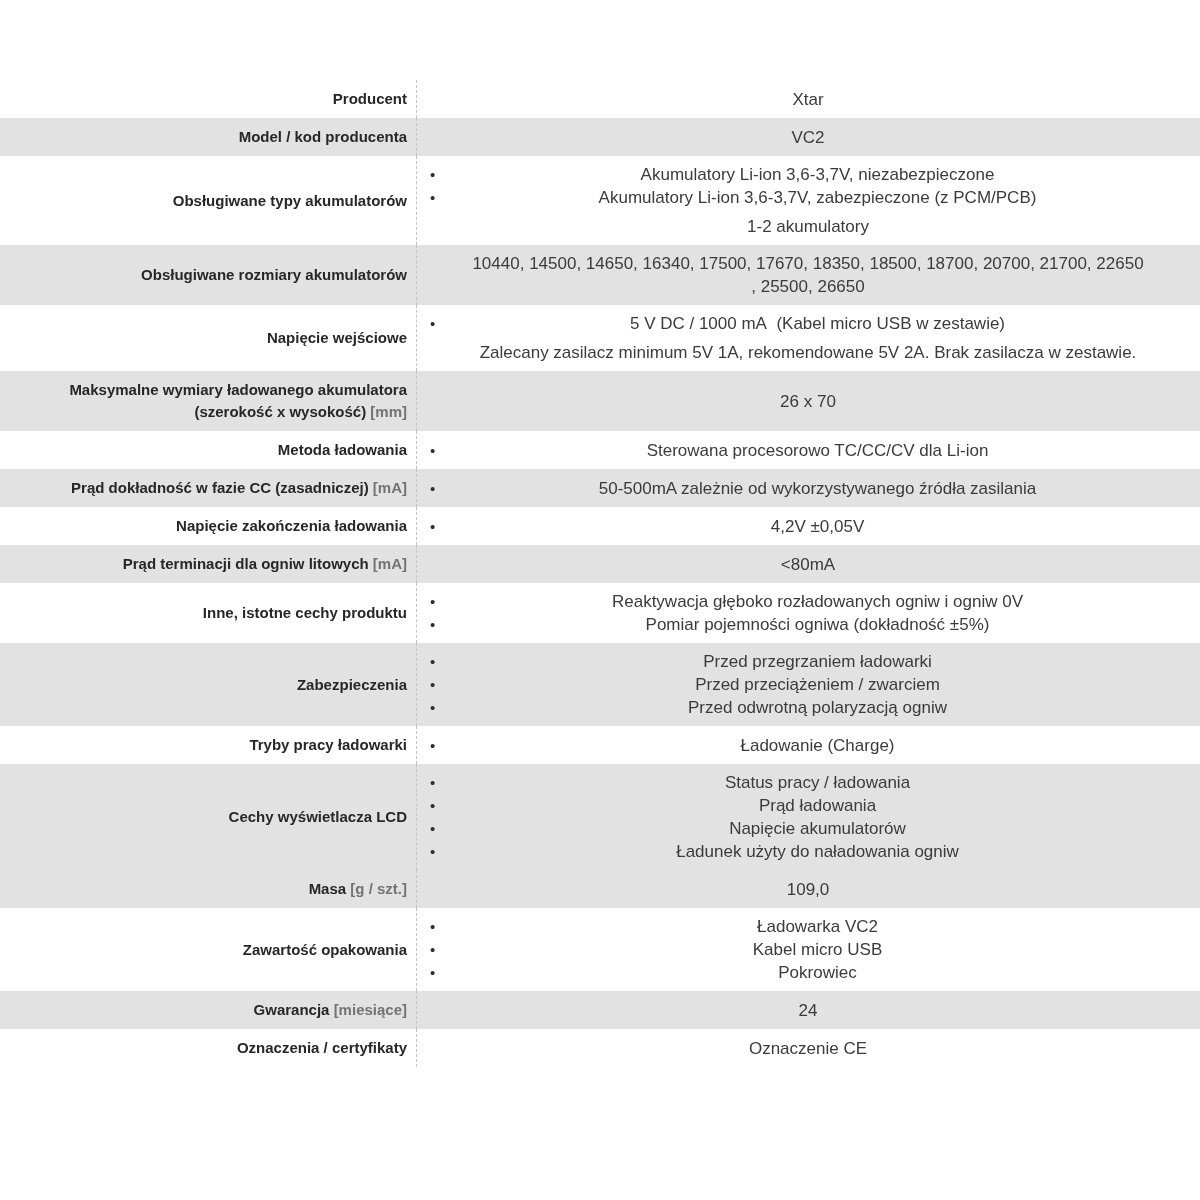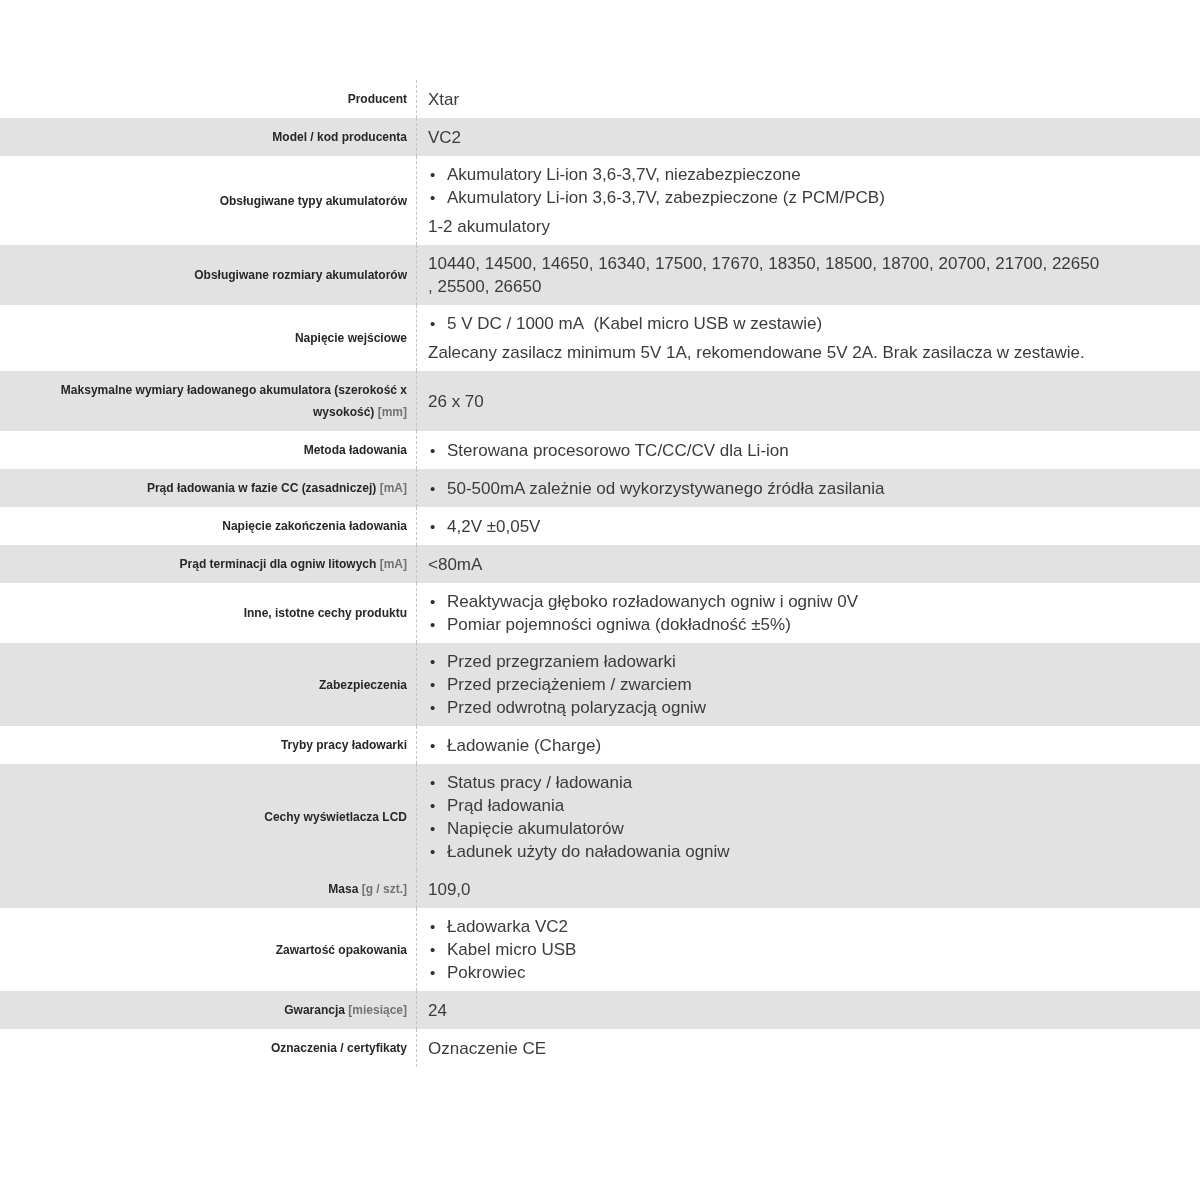--- a/index.html
+++ b/index.html
@@ -25,21 +25,21 @@
   }
   .spec-row.shaded {
     background: #e2e2e2;
   }
   .label-cell {
     flex: 0 0 417px;
     width: 417px;
     box-sizing: border-box;
     padding: 8px 9px 8px 6px;
     text-align: right;
-    font-size: 12px;
+    font-size: 15px;
     line-height: 22px;
     font-weight: 700;
     color: #272727;
     display: flex;
     flex-direction: column;
     justify-content: center;
     border-right: 1px dashed #c4c4c4;
   }
   .label-unit {
     color: #737373;
@@ -66,20 +66,21 @@
     flex: 0 0 19px;
     width: 19px;
     padding-left: 2px;
     box-sizing: border-box;
     font-size: 15px;
     color: #2f2f2f;
   }
   .line-text {
     flex: 1 1 auto;
     word-wrap: break-word;
+    text-align: center;
   }
 </style>
 </head>
 <body>
 
 <div class="page">
   <div class="spec-table" id="spec-table">
       <div class="spec-row">
         <div class="label-cell">
           <div><span>Producent</span></div>
@@ -161,21 +162,21 @@
         </div>
         <div class="value-cell">
           <div class="value-line">
             <span class="bullet-glyph">•</span>
             <span class="line-text">Sterowana procesorowo TC/CC/CV dla Li-ion</span>
           </div>
         </div>
       </div>
       <div class="spec-row shaded">
         <div class="label-cell">
-          <div><span>Prąd ładowania w fazie CC (zasadniczej)</span> <span class="label-unit">[mA]</span></div>
+          <div><span>Prąd dokładność w fazie CC (zasadniczej)</span> <span class="label-unit">[mA]</span></div>
         </div>
         <div class="value-cell">
           <div class="value-line">
             <span class="bullet-glyph">•</span>
             <span class="line-text">50-500mA zależnie od wykorzystywanego źródła zasilania</span>
           </div>
         </div>
       </div>
       <div class="spec-row">
         <div class="label-cell">

